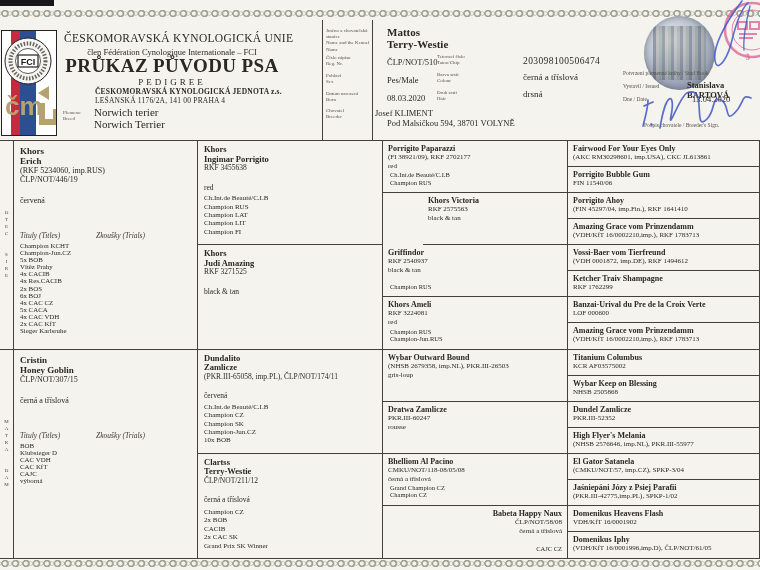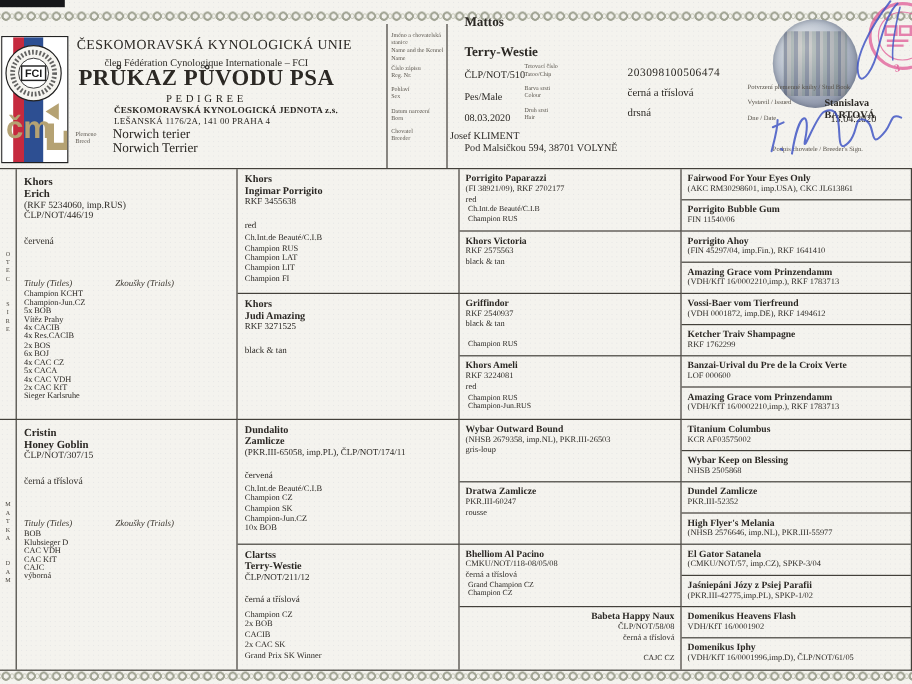--- a/index.html
+++ b/index.html
@@ -134,21 +134,21 @@
   </div>
   <div class="abs lbl" style="left:326px;top:91px;">
     <div>Datum narození</div>
       <div>Born</div>
   </div>
   <div class="abs lbl" style="left:326px;top:108px;">
     <div>Chovatel</div>
       <div>Breeder</div>
   </div>
 
-  <div class="abs name-big" style="left:387px;top:14px;">Mattos</div>
+  <div class="abs name-big" style="left:387px;top:27px;">Mattos</div>
   <div class="abs name-big" style="left:387px;top:39px;">Terry-Westie</div>
   <div class="abs val" style="left:387px;top:57px;">ČLP/NOT/510</div>
   <div class="abs val" style="left:387px;top:75px;">Pes/Male</div>
   <div class="abs val" style="left:387px;top:93px;">08.03.2020</div>
   <div class="abs val" style="left:375px;top:108px;">Josef KLIMENT</div>
   <div class="abs val" style="left:387px;top:118px;">Pod Malsičkou 594, 38701 VOLYNĚ</div>
 
   <div class="abs lbl" style="left:437px;top:54px;">
     <div>Tetovací číslo</div>
       <div>Tatoo/Chip</div>
@@ -288,21 +288,21 @@
 Grand Prix SK Winner</div>
     </div>
 
     <div class="cell g3" style="grid-column:4;grid-row:1/3;">
       <div class="nm">Porrigito Paparazzi</div>
       <div class="rg">(FI 38921/09), RKF 2702177</div>
       <div class="clr">red</div>
       <div class="titles">Ch.Int.de Beauté/C.I.B
 Champion RUS</div>
     </div>
-    <div class="cell g3" style="grid-column:4;grid-row:3/5;">
+    <div class="cell g3" style="grid-column:4;grid-row:3/5;margin-left:40px;">
       <div class="nm">Khors Victoria</div>
       <div class="rg">RKF 2575563</div>
       <div class="clr">black &amp; tan</div>
       <div class="titles"></div>
     </div>
     <div class="cell g3" style="grid-column:4;grid-row:5/7;">
       <div class="nm">Griffindor</div>
       <div class="rg">RKF 2540937</div>
       <div class="clr">black &amp; tan</div>
       <div class="titles">Champion RUS</div>

